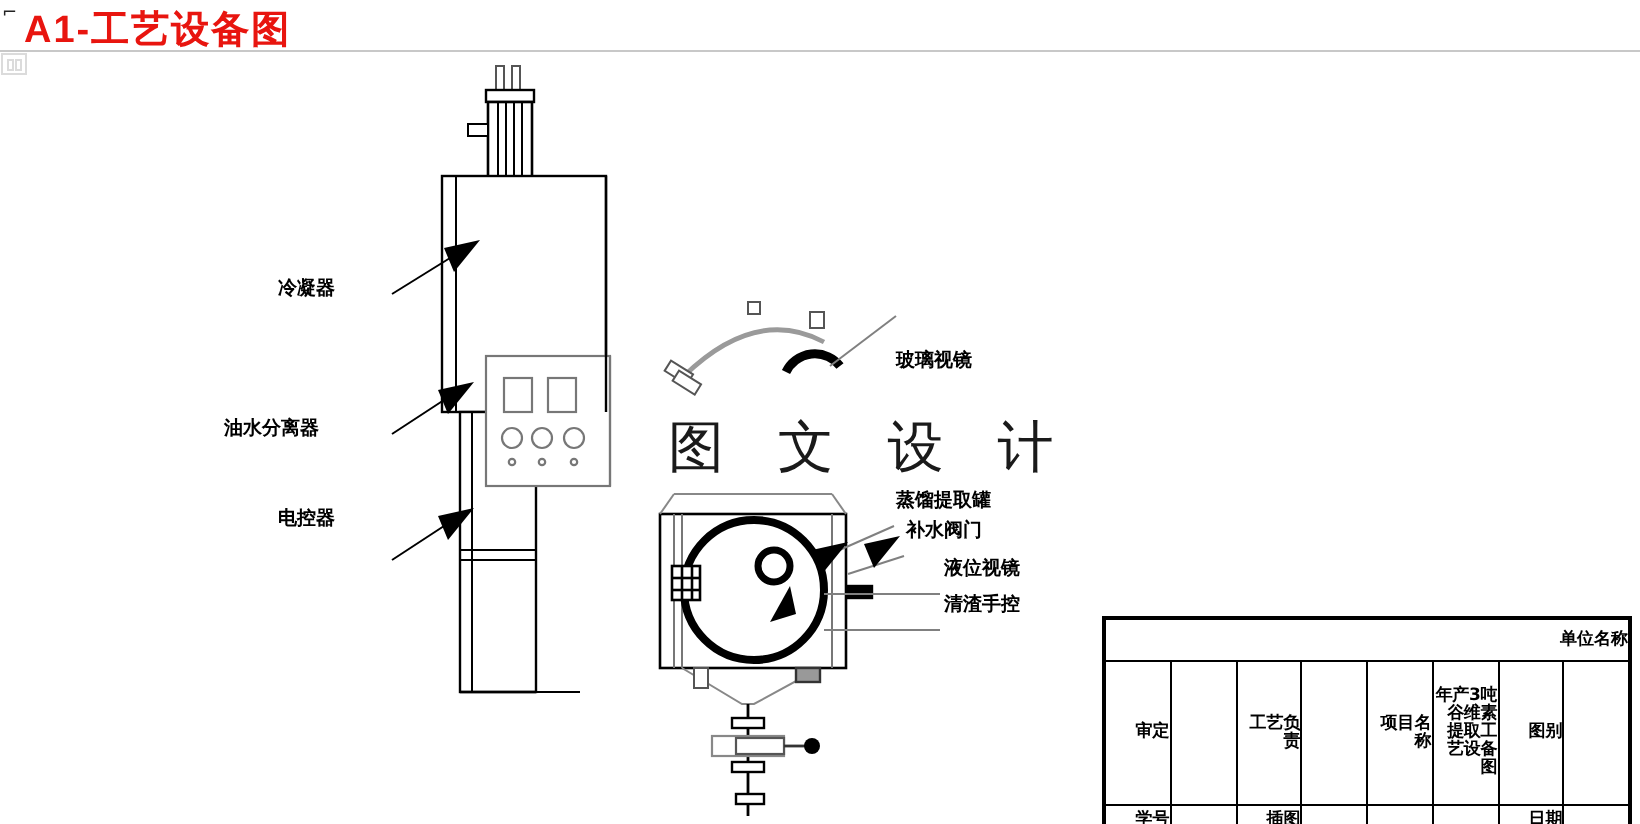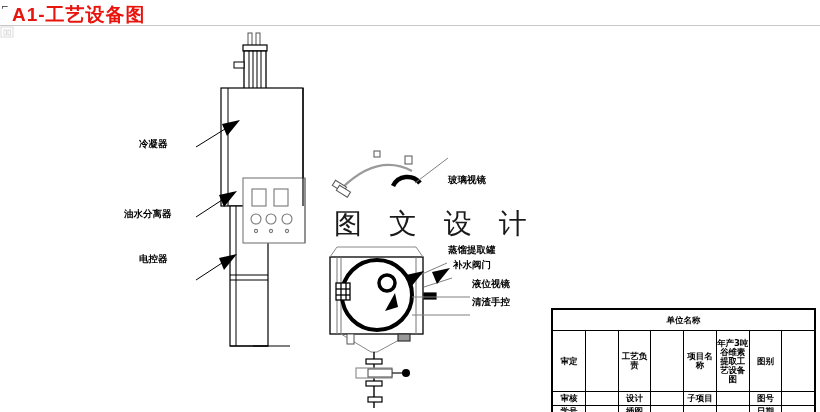--- a/index.html
+++ b/index.html
@@ -24,21 +24,21 @@
        font-family:"DejaVu Sans",sans-serif;font-weight:bold;
        letter-spacing:0px;}
   .wm{position:absolute;font-size:28px;color:#1a1a1a;white-space:nowrap;
       font-family:"DejaVu Serif","Liberation Serif",serif;letter-spacing:9px;}
 
   
   #title-block{position:absolute;left:551px;top:283px;width:265px;height:112px;
                border:1px solid #000;box-sizing:border-box;background:#fff;}
   #title-block table{border-collapse:collapse;width:100%;height:100%;
                      table-layout:fixed;}
-  #title-block td{border:1px solid #000;font-size:8.5px;text-align:center;
+  #title-block td{border:1px solid #000;font-size:8.5px;text-align:right;
                   vertical-align:middle;font-weight:bold;padding:0;
                   font-family:"DejaVu Sans",sans-serif;color:#000;
                   line-height:1.05;overflow:hidden;}
   td.unit-head{font-size:10px;height:20px;}
   td.blank{font-weight:normal;}
   td.tiny{font-size:4.6px;line-height:1.15;letter-spacing:-0.2px;}
   td.scale-val{font-size:8px;font-weight:normal;}
   .stamp{position:absolute;right:18px;top:12px;width:14px;height:14px;
          opacity:.35;}
 </style>
@@ -193,21 +193,21 @@
     </g>
     <g fill="#000">
       <path d="M406 250 L424 246 L411 262 Z"></path>
       <path d="M432 247 L450 243 L437 259 Z"></path>
     </g>
   </svg>
 
   <div class="wm" style="left:334px;top:160px;margin-top:20px;">图 文 设 计</div>
 
   <div class="lbl" style="left:139px;top:113px;">冷凝器</div>
-  <div class="lbl" style="left:124px;top:183px;">油水分离器</div>
+  <div class="lbl" style="left:112px;top:183px;">油水分离器</div>
   <div class="lbl" style="left:139px;top:228px;">电控器</div>
 
   <div class="lbl" style="left:448px;top:121px;margin-top:28px;">玻璃视镜</div>
   <div class="lbl" style="left:448px;top:219px;">蒸馏提取罐</div>
   <div class="lbl" style="left:453px;top:234px;">补水阀门</div>
   <div class="lbl" style="left:472px;top:253px;">液位视镜</div>
   <div class="lbl" style="left:472px;top:271px;">清渣手控</div>
 
   <svg class="stamp" viewBox="0 0 14 14">
     <rect x="1" y="2" width="12" height="10" fill="none" stroke="#999" stroke-width="1"></rect>
@@ -226,30 +226,20 @@
         <td style="width:13%">审定</td>
         <td class="blank" style="width:13%"></td>
         <td style="width:13%">工艺负责</td>
         <td class="blank" style="width:11%"></td>
         <td style="width:11%">项目名称</td>
         <td class="tiny" style="width:13%">年产3吨谷维素提取工艺设备图</td>
         <td style="width:12%">图别</td>
         <td class="blank" style="width:14%"></td>
       </tr>
 
-      <tr>
-        <td>审核</td>
-        <td class="blank"></td>
-        <td>设计</td>
-        <td class="blank"></td>
-        <td>子项目</td>
-        <td class="blank"></td>
-        <td>图号</td>
-        <td class="blank"></td>
-      </tr>
 
 
       <tr>
         <td>学号</td>
         <td class="blank"></td>
         <td>插图</td>
         <td class="blank"></td>
         <td class="blank"></td>
         <td class="blank"></td>
         <td>日期</td>

